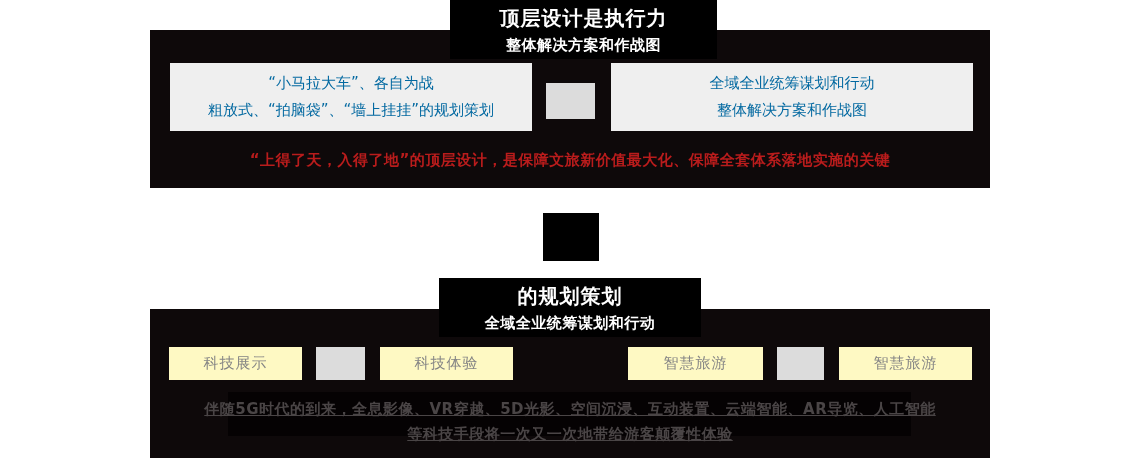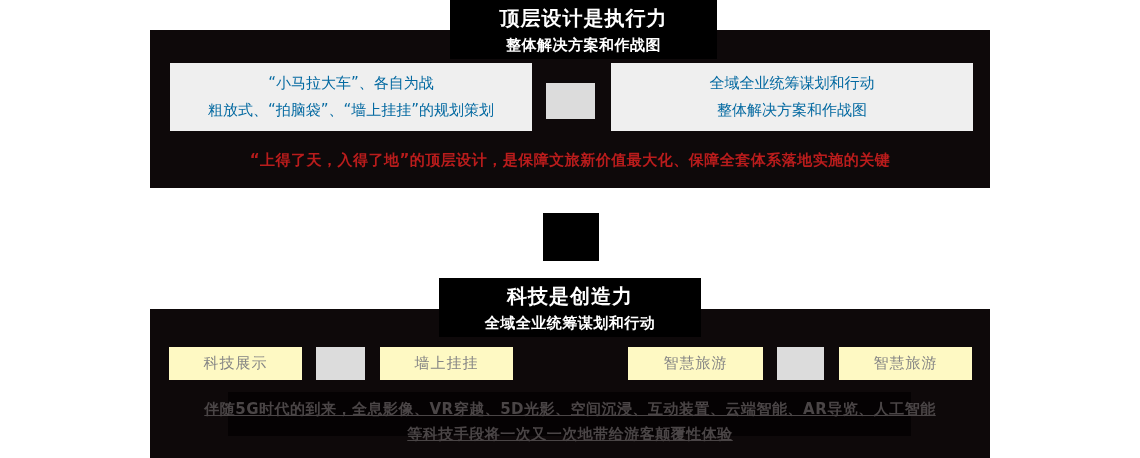--- a/index.html
+++ b/index.html
@@ -76,27 +76,27 @@
     <div>整体解决方案和作战图</div>
   </div>
 
   <div class="caption" id="s1-caption">“上得了天，入得了地”的顶层设计，是保障文旅新价值最大化、保障全套体系落地实施的关键</div>
 
   <div id="mid-square"></div>
 
   <div class="panel" id="s2-panel"></div>
 
   <div class="title-box" id="s2-title-box">
-    <div class="title-main">科技是创造力</div>
+    <div class="title-main">的规划策划</div>
     <div class="title-sub">全域全业统筹谋划和行动</div>
   </div>
 
   <div class="sbox" id="s2-box-1">科技展示</div>
   <div class="arrow-block" id="s2-arrow-1"></div>
-  <div class="sbox" id="s2-box-2">墙上挂挂</div>
+  <div class="sbox" id="s2-box-2">科技体验</div>
   <div class="sbox" id="s2-box-3">智慧旅游</div>
   <div class="arrow-block" id="s2-arrow-2"></div>
   <div class="sbox" id="s2-box-4">智慧旅游</div>
 
   <div id="s2-caption-band"></div>
   <div class="caption" id="s2-caption">
     <div>伴随5G时代的到来，全息影像、VR穿越、5D光影、空间沉浸、互动装置、云端智能、AR导览、人工智能</div>
     <div>等科技手段将一次又一次地带给游客颠覆性体验</div>
   </div>
 

